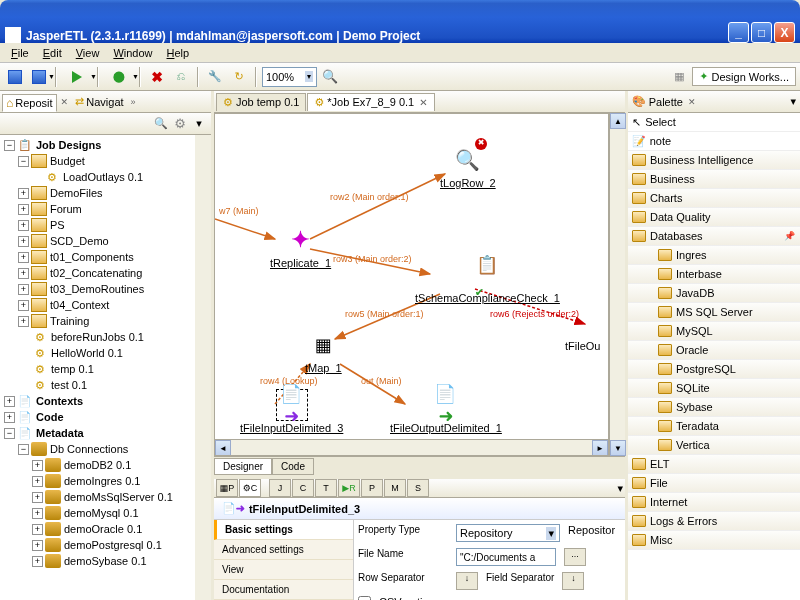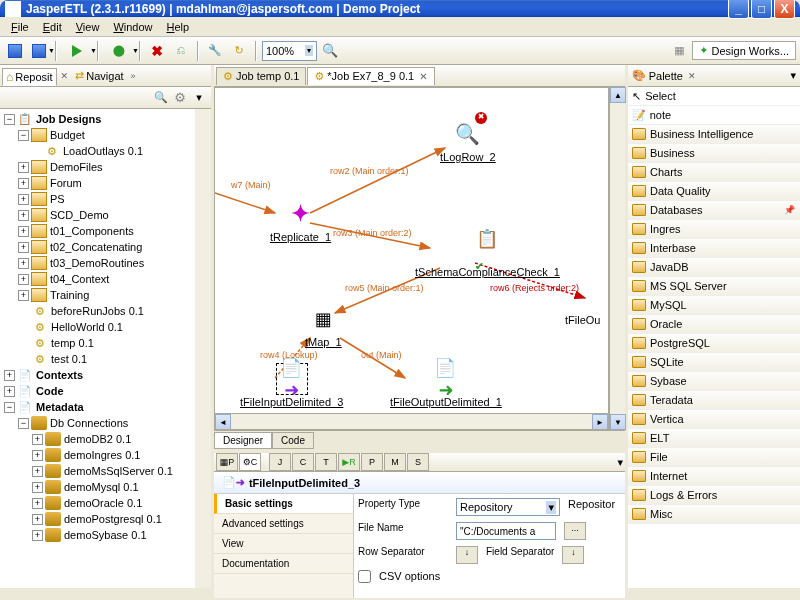--- a/index.html
+++ b/index.html
@@ -1,17 +1,17 @@
 <!DOCTYPE html>
 <html><head>
 <meta charset="utf-8">
 <style>
 *{box-sizing:border-box;margin:0;padding:0;font-family:Tahoma,Arial,sans-serif;font-size:11px;color:#000}
 body{background:#ece9d8;overflow:hidden;width:800px;height:600px}
-.titlebar{height:17px;background:linear-gradient(to bottom,#3b77dd 0%,#2a5fc9 8%,#2862d8 40%,#1c50c3 88%,#0a3ab0 100%);display:flex;align-items:center;padding:0 5px;border-radius:8px 8px 0 0}
+.titlebar{height:43px;background:linear-gradient(to bottom,#3b77dd 0%,#2a5fc9 8%,#2862d8 40%,#1c50c3 88%,#0a3ab0 100%);display:flex;align-items:flex-end;padding:0 5px;border-radius:8px 8px 0 0}
 .titlebar .ticon{width:16px;height:16px;background:#fff;margin-right:5px}
 .titlebar .ttext{color:#fff;font-weight:bold;font-size:12px;flex:1;white-space:nowrap;overflow:hidden}
 .tbtns{display:flex;gap:2px}
 .tbtn{width:21px;height:21px;border-radius:3px;border:1px solid #fff;display:flex;align-items:center;justify-content:center;color:#fff;font-weight:bold;font-size:12px}
 .tbtn.min{background:linear-gradient(#6b9eef,#2a5fc9)}
 .tbtn.max{background:linear-gradient(#6b9eef,#2a5fc9)}
 .tbtn.close{background:linear-gradient(#f5a08f,#d94516)}
 .menubar{height:20px;background:#ece9d8;display:flex;align-items:center;padding:0 4px;border-bottom:1px solid #c0c0c0}
 .menubar span{padding:2px 7px;cursor:default}
 .menubar span u{text-decoration:underline}
@@ -71,21 +71,21 @@
 .frow{display:flex;align-items:flex-start;height:22px;gap:8px;margin-bottom:2px}
 .frow label{width:90px;font-size:10px}
 .frow .inp{border:1px solid #7f9db9;background:#fff;height:18px;padding:0 3px;font-size:10px}
 .frow .btn{width:22px;height:18px;border:1px solid #aca899;background:#ece9d8;text-align:center;font-size:9px}
 
 .right{width:172px;background:#fff;display:flex;flex-direction:column}
 .rtabs{height:22px;background:linear-gradient(#fdfdfd,#ece9d8);display:flex;align-items:center;border-bottom:1px solid #aca899;padding:0 4px;gap:3px}
 .plist{flex:1;overflow:auto}
 .pitem{display:flex;align-items:center;height:19px;padding:0 4px;gap:4px;border-bottom:1px solid #eee;background:linear-gradient(#fdfdfb,#f2efe4)}
 .pitem .fold{width:14px;height:12px;background:linear-gradient(#fceabb,#e8b74b);border:1px solid #b8860b;border-radius:1px}
-.pitem.sub{padding-left:4px}
+.pitem.sub{padding-left:30px}
 .pitem.plain{background:#fff}
 .pitem .pin{margin-left:auto;font-size:9px;color:#2a5fc9}
 .ico-save{width:14px;height:14px;background:linear-gradient(#6b9eef,#2a5fc9);border:1px solid #1c50c3}
 .ico-play{width:0;height:0;border-left:10px solid #2a9d2a;border-top:6px solid transparent;border-bottom:6px solid transparent}
 .ico-x{color:#c00;font-weight:bold;font-size:14px}
 .ico-folder{width:14px;height:11px;background:linear-gradient(#fceabb,#e8b74b);border:1px solid #b8860b}
 .ico-db{width:10px;height:12px;background:linear-gradient(#e8b74b,#b8860b);border-radius:2px}
 .ico-gear{color:#888;font-size:13px}
 .ico-home{color:#b8860b;font-size:12px}
 .sbarr{width:16px;height:16px;background:linear-gradient(#dbeaf9,#c1d2ee);border:1px solid #9ac;display:inline-flex;align-items:center;justify-content:center;font-size:8px}
@@ -409,21 +409,21 @@
           </div>
         <div class="node" style="left:175px;top:275px">
             <div class="nic">
               <span style="font-size:18px;color:#2a9d2a">📄➜</span>
             </div>
             <div class="nlbl">tFileOutputDelimited_1</div>
           </div>
         <div class="node" style="left:350px;top:225px">
             <div class="nlbl" style="text-decoration:none">tFileOu</div>
           </div>
-        <div class="flowlbl" style="left:16px;top:92px">w7 (Main)</div>
+        <div class="flowlbl" style="left:4px;top:92px">w7 (Main)</div>
         <div class="flowlbl" style="left:115px;top:78px">row2 (Main order:1)</div>
         <div class="flowlbl" style="left:118px;top:140px">row3 (Main order:2)</div>
         <div class="flowlbl" style="left:130px;top:195px">row5 (Main order:1)</div>
         <div class="flowlbl" style="left:275px;top:195px;color:#c00">row6 (Rejects order:2)</div>
         <div class="flowlbl" style="left:45px;top:262px">row4 (Lookup)</div>
         <div class="flowlbl" style="left:146px;top:262px">out (Main)</div>
         <div class="hsb" style="position:absolute;bottom:0;left:0;right:0;display:flex">
             <span class="sbarr">◄</span>
             <div style="flex:1"></div>
             <span class="sbarr">►</span>

